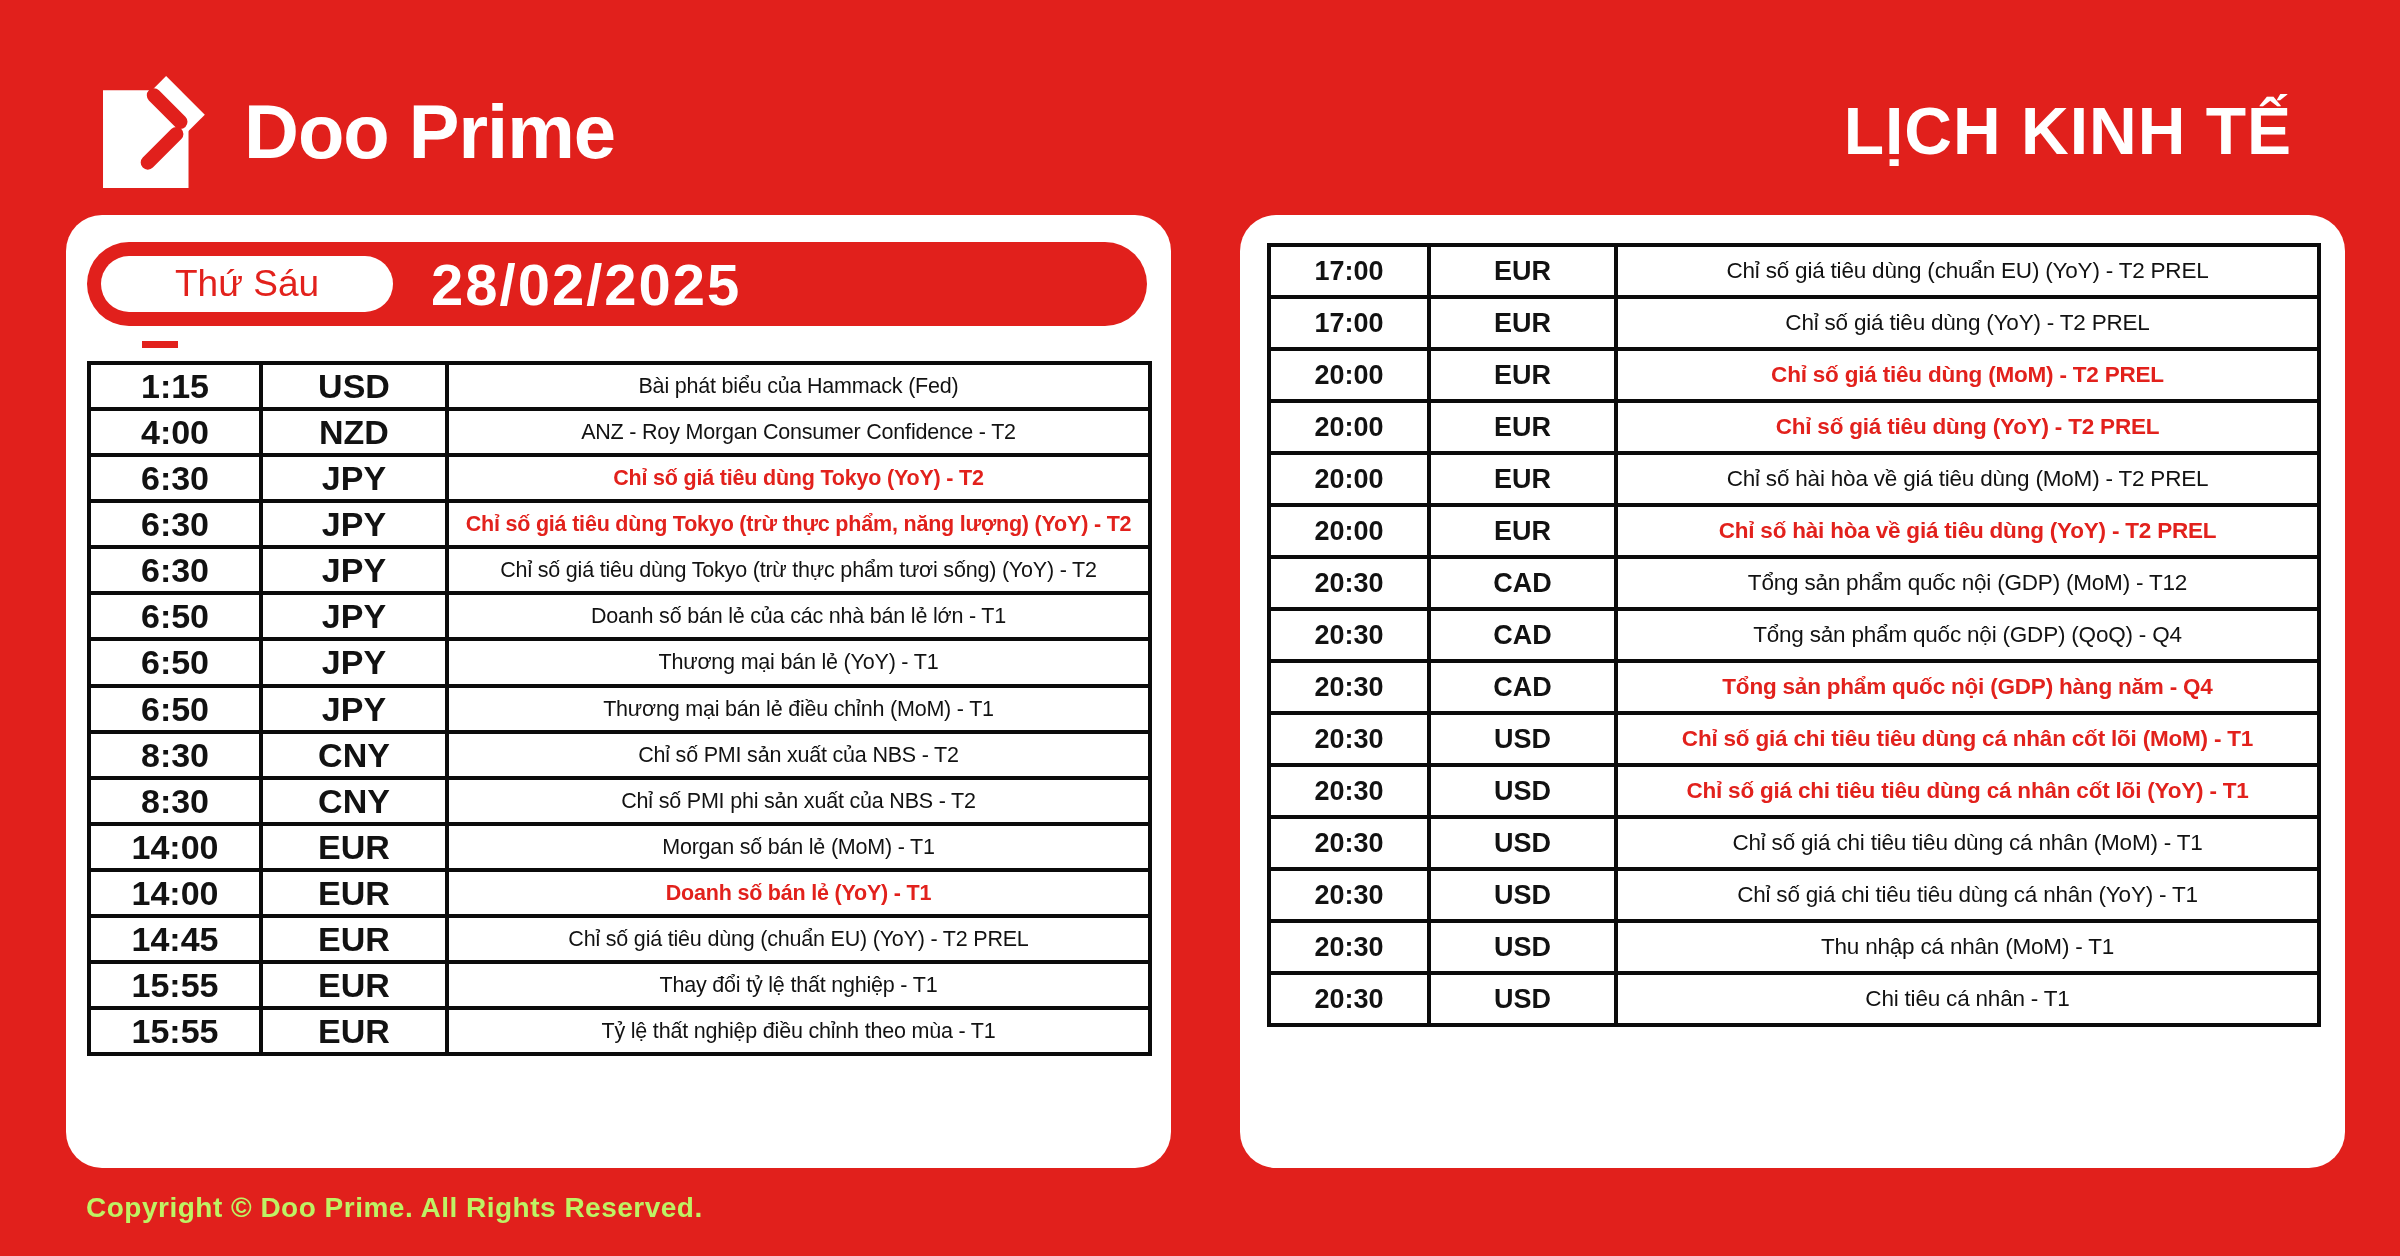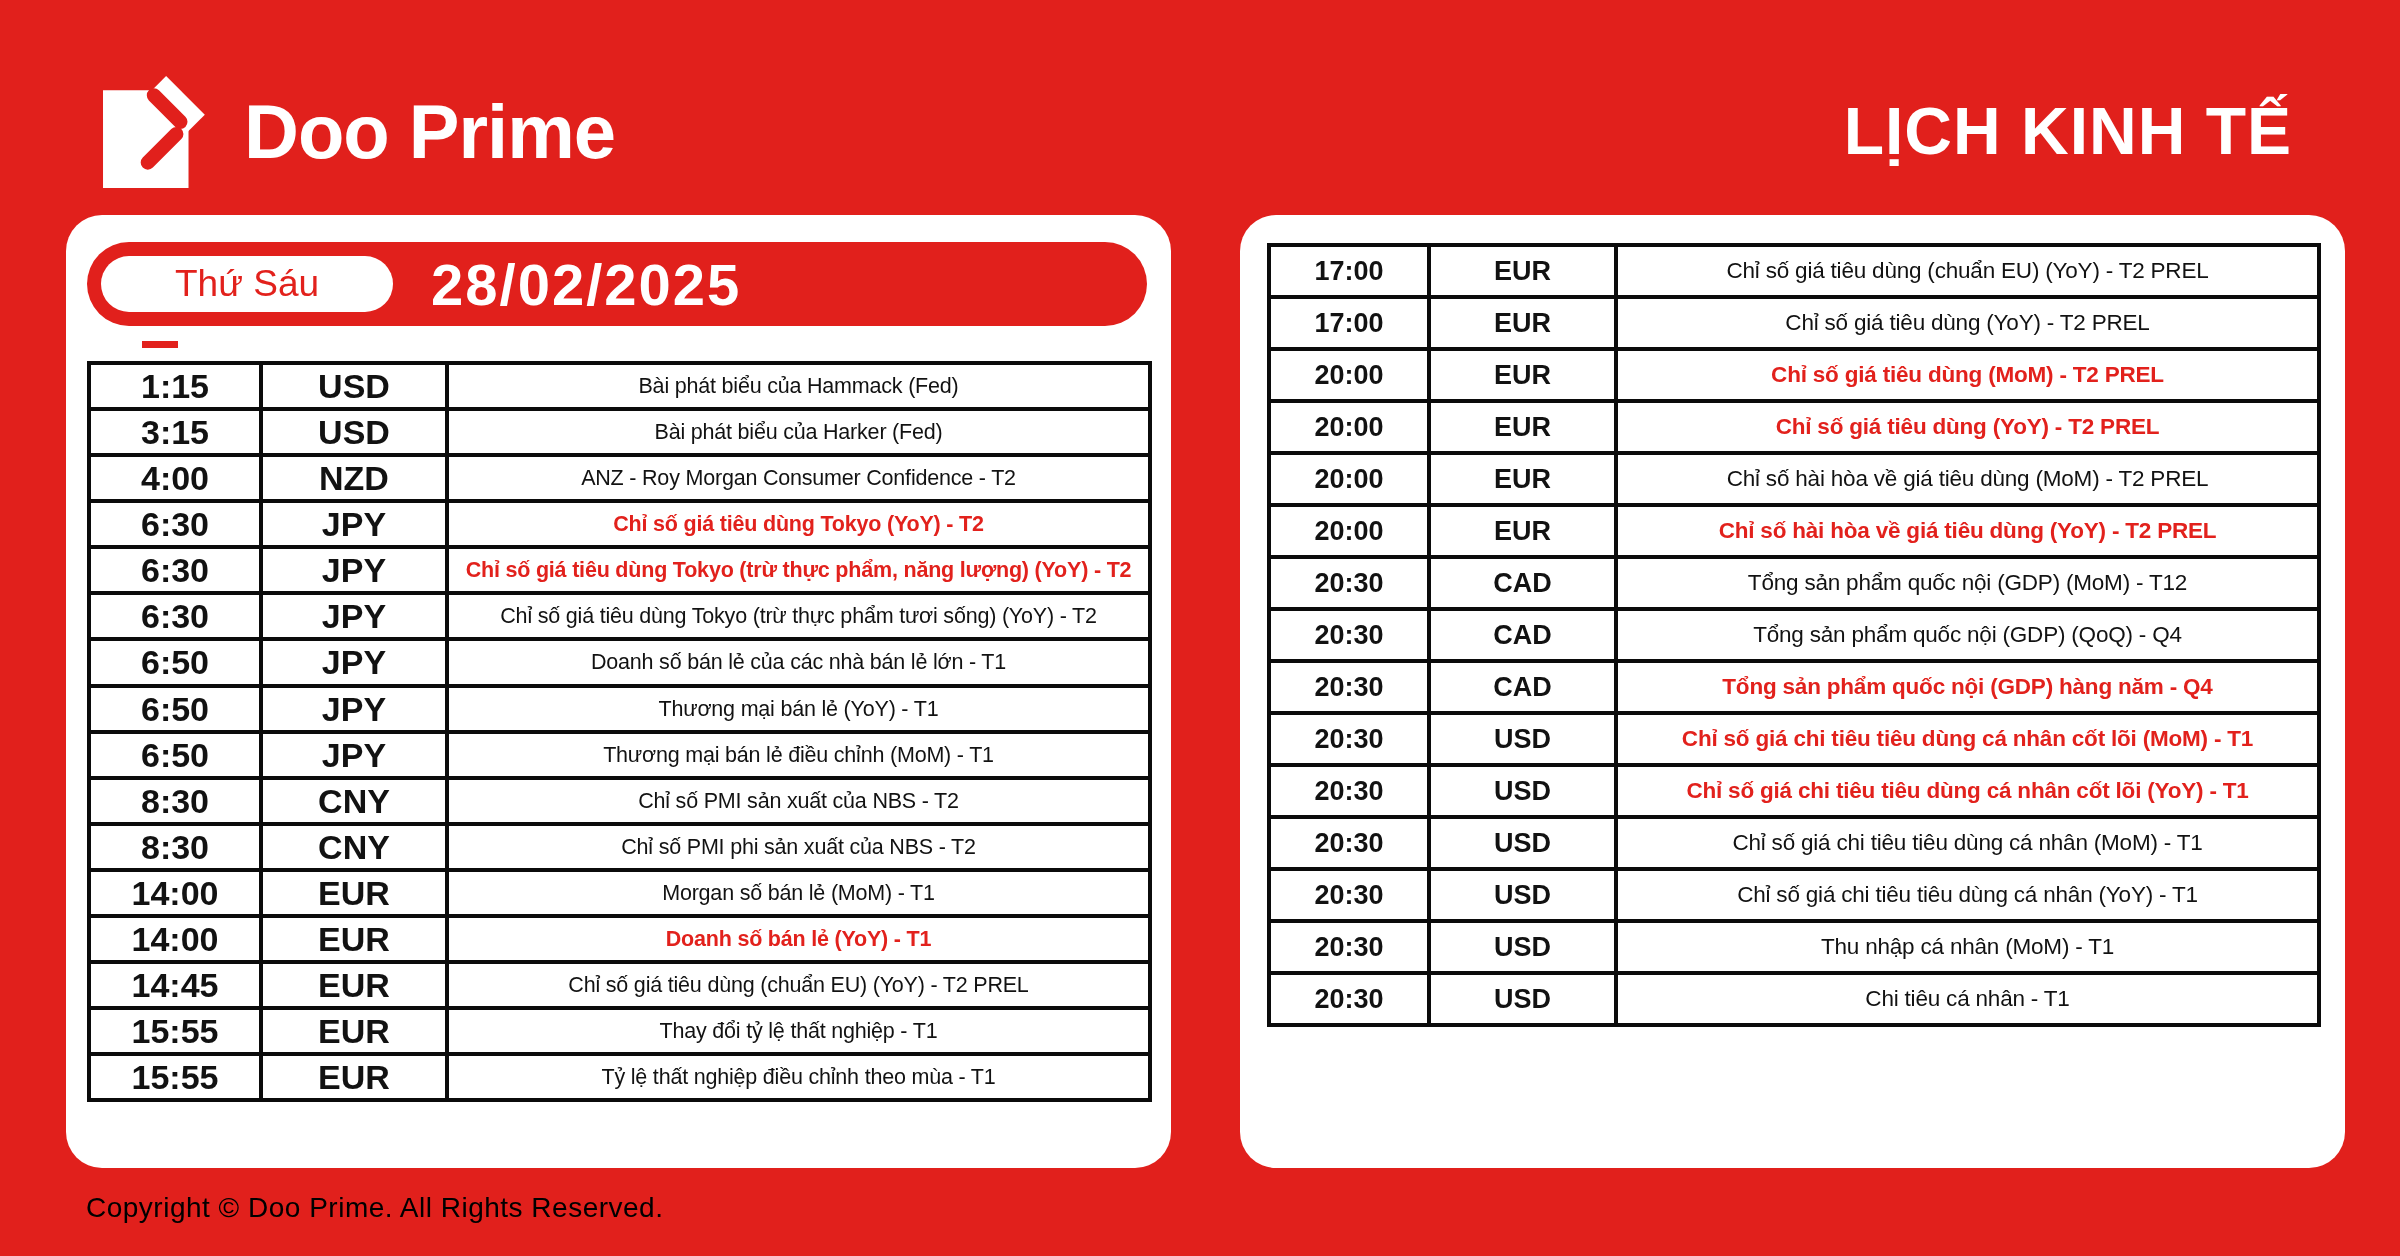--- a/index.html
+++ b/index.html
@@ -76,21 +76,21 @@
   td.time-cell,td.currency-cell{font-weight:bold;}
   .card.left td.time-cell,.card.left td.currency-cell{font-size:34px;}
   .card.right td.time-cell,.card.right td.currency-cell{font-size:27px;}
   .card.left td.event-cell{font-size:21.5px;letter-spacing:-0.2px;}
   .card.right td.event-cell{font-size:22.5px;letter-spacing:-0.2px;}
   tr.red td.event-cell{color:var(--text-red);font-weight:bold;}
 
   
   .copyright{
     position:absolute;left:86px;top:1192px;
-    color:#000000;font-size:28px;letter-spacing:0.5px;
+    color:#bef264;font-size:28px;letter-spacing:0.5px;font-weight:bold;
   }
 </style>
 </head>
 <body>
 
 <div class="header">
   <div class="logo">
     <span>
       <svg width="118" height="114" viewBox="0 0 110 112" aria-hidden="true">
         <path d="M0,16 L56,16 L84,44 L84,112 L0,112 Z" fill="#ffffff"></path>
@@ -118,25 +118,20 @@
         <col style="width:186px">
         <col style="width:703px">
       </colgroup>
     <tbody>
         <tr>
           <td class="time-cell">1:15</td>
           <td class="currency-cell">USD</td>
           <td class="event-cell">Bài phát biểu của Hammack (Fed)</td>
         </tr>
         <tr>
-          <td class="time-cell">3:15</td>
-          <td class="currency-cell">USD</td>
-          <td class="event-cell">Bài phát biểu của Harker (Fed)</td>
-        </tr>
-        <tr>
           <td class="time-cell">4:00</td>
           <td class="currency-cell">NZD</td>
           <td class="event-cell">ANZ - Roy Morgan Consumer Confidence - T2</td>
         </tr>
         <tr class="red">
           <td class="time-cell">6:30</td>
           <td class="currency-cell">JPY</td>
           <td class="event-cell">Chỉ số giá tiêu dùng Tokyo (YoY) - T2</td>
         </tr>
         <tr class="red">

